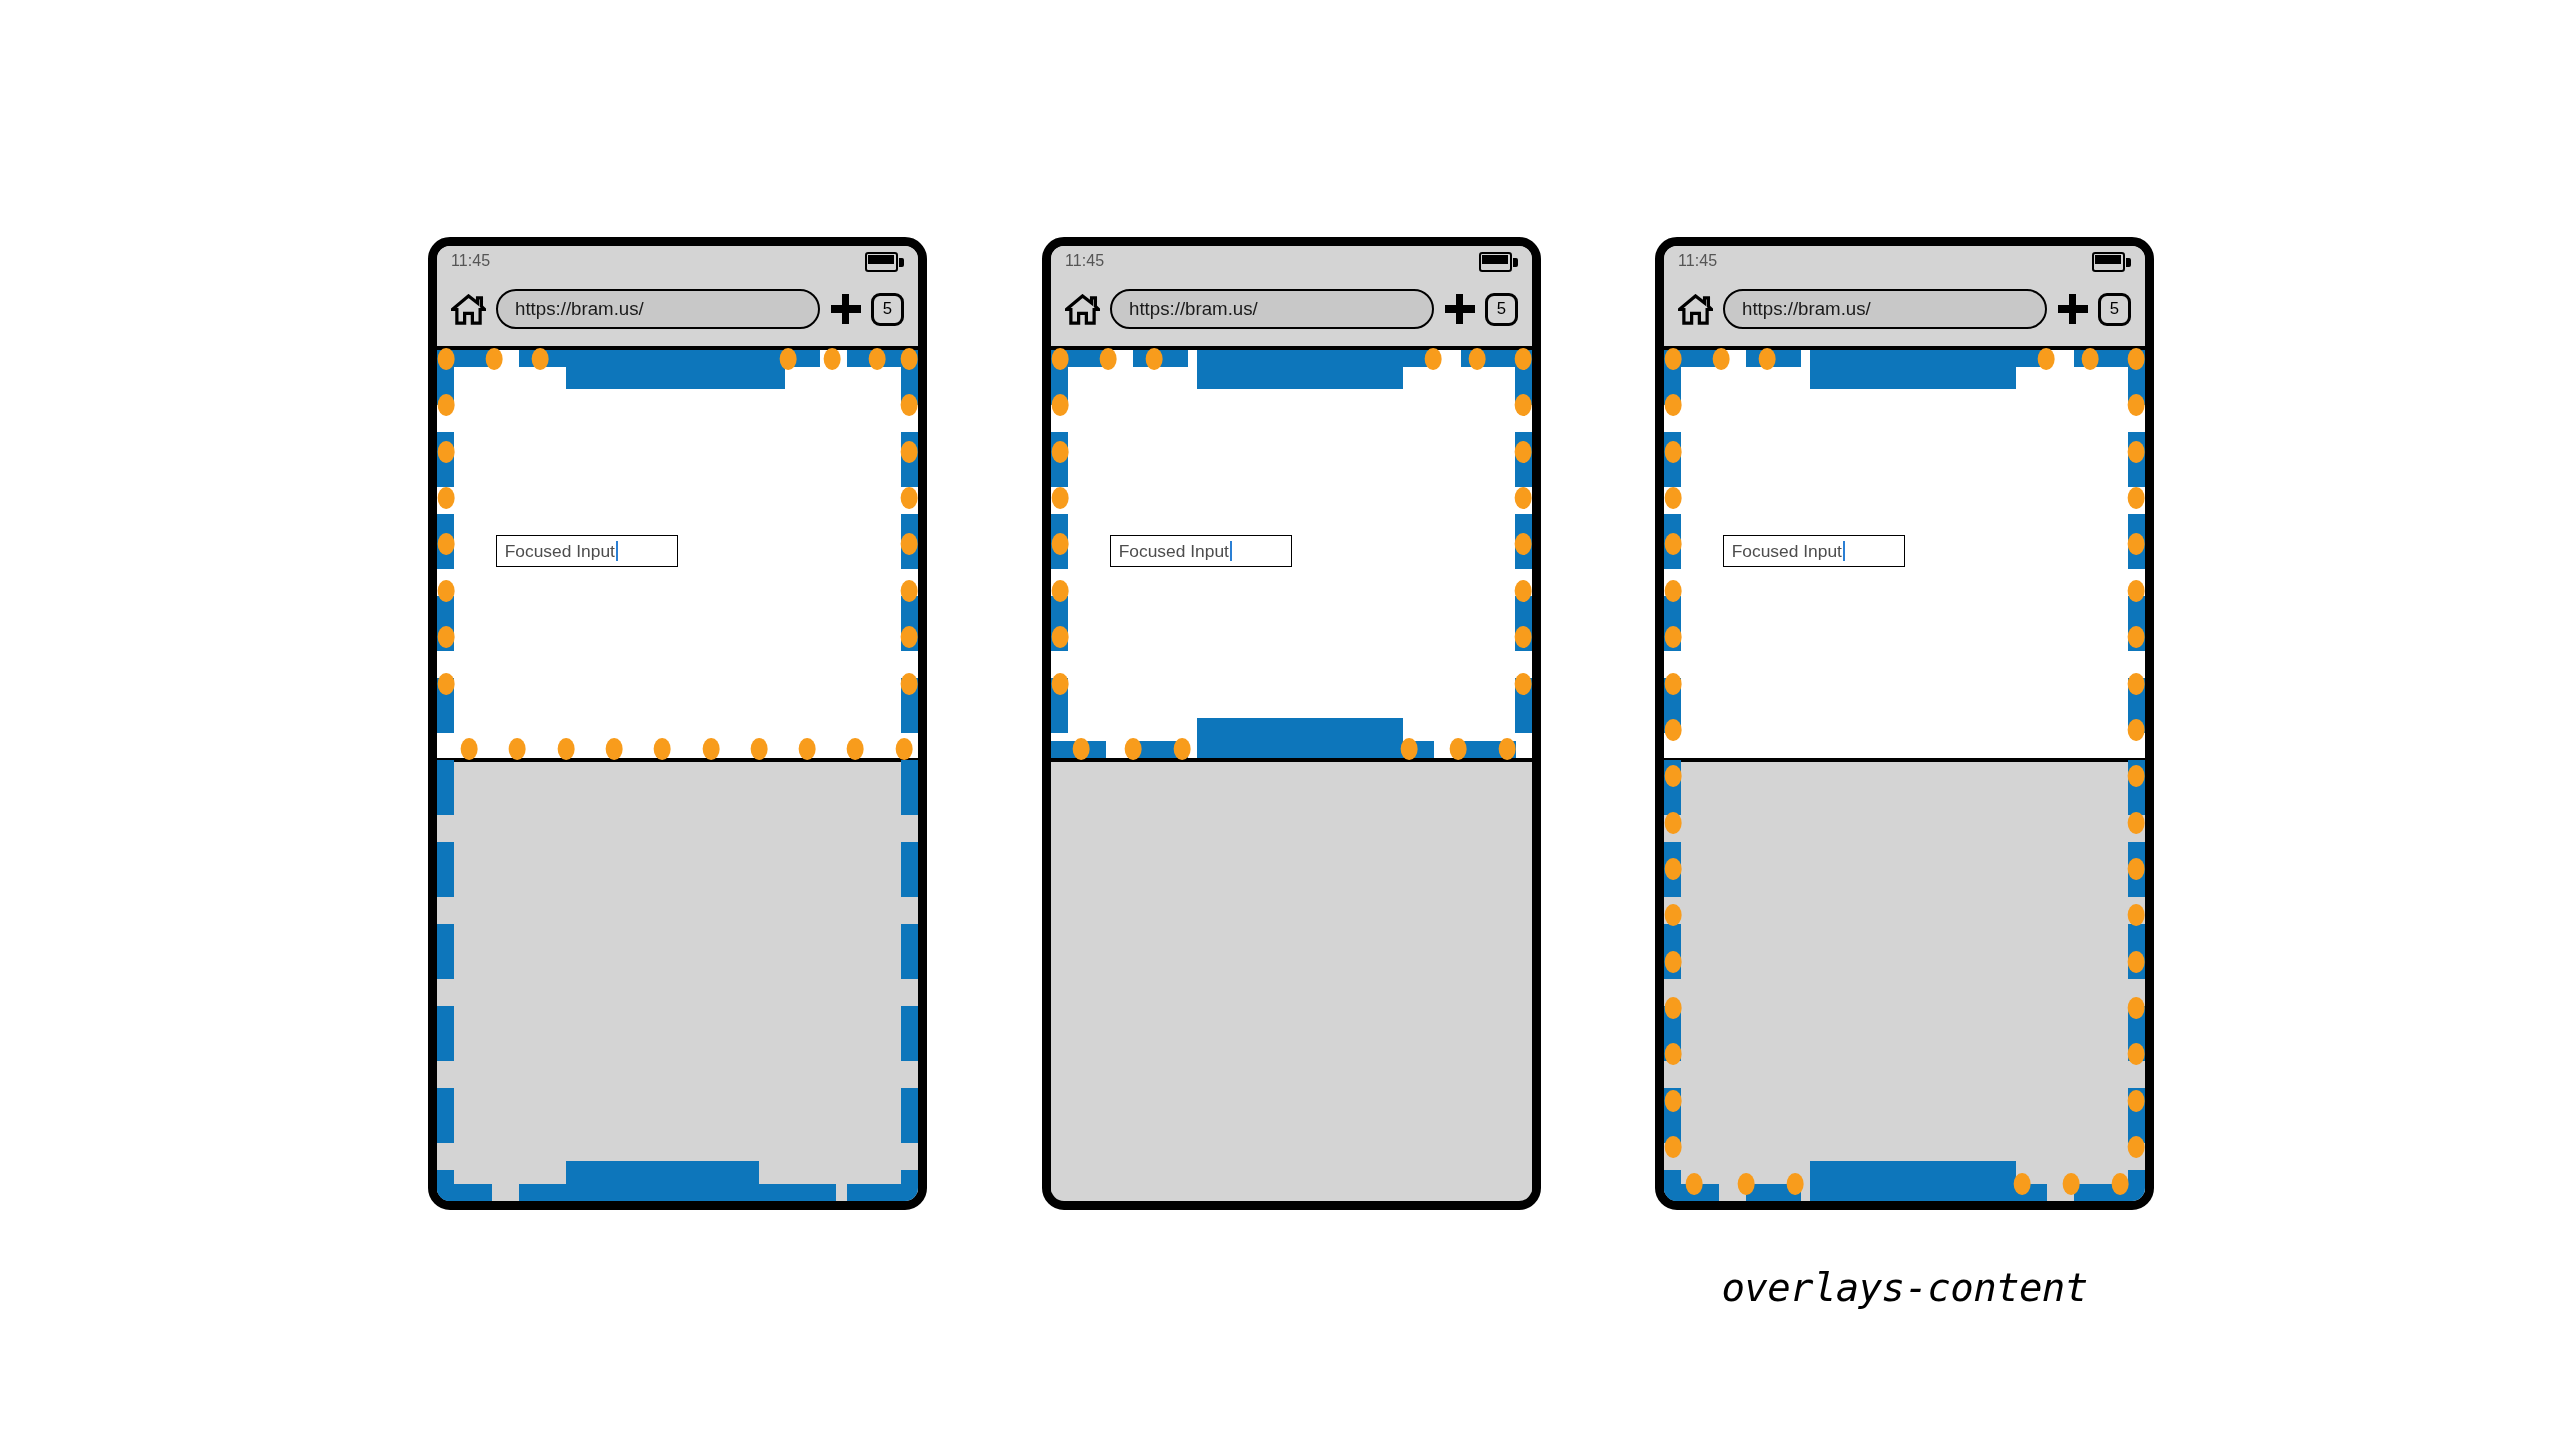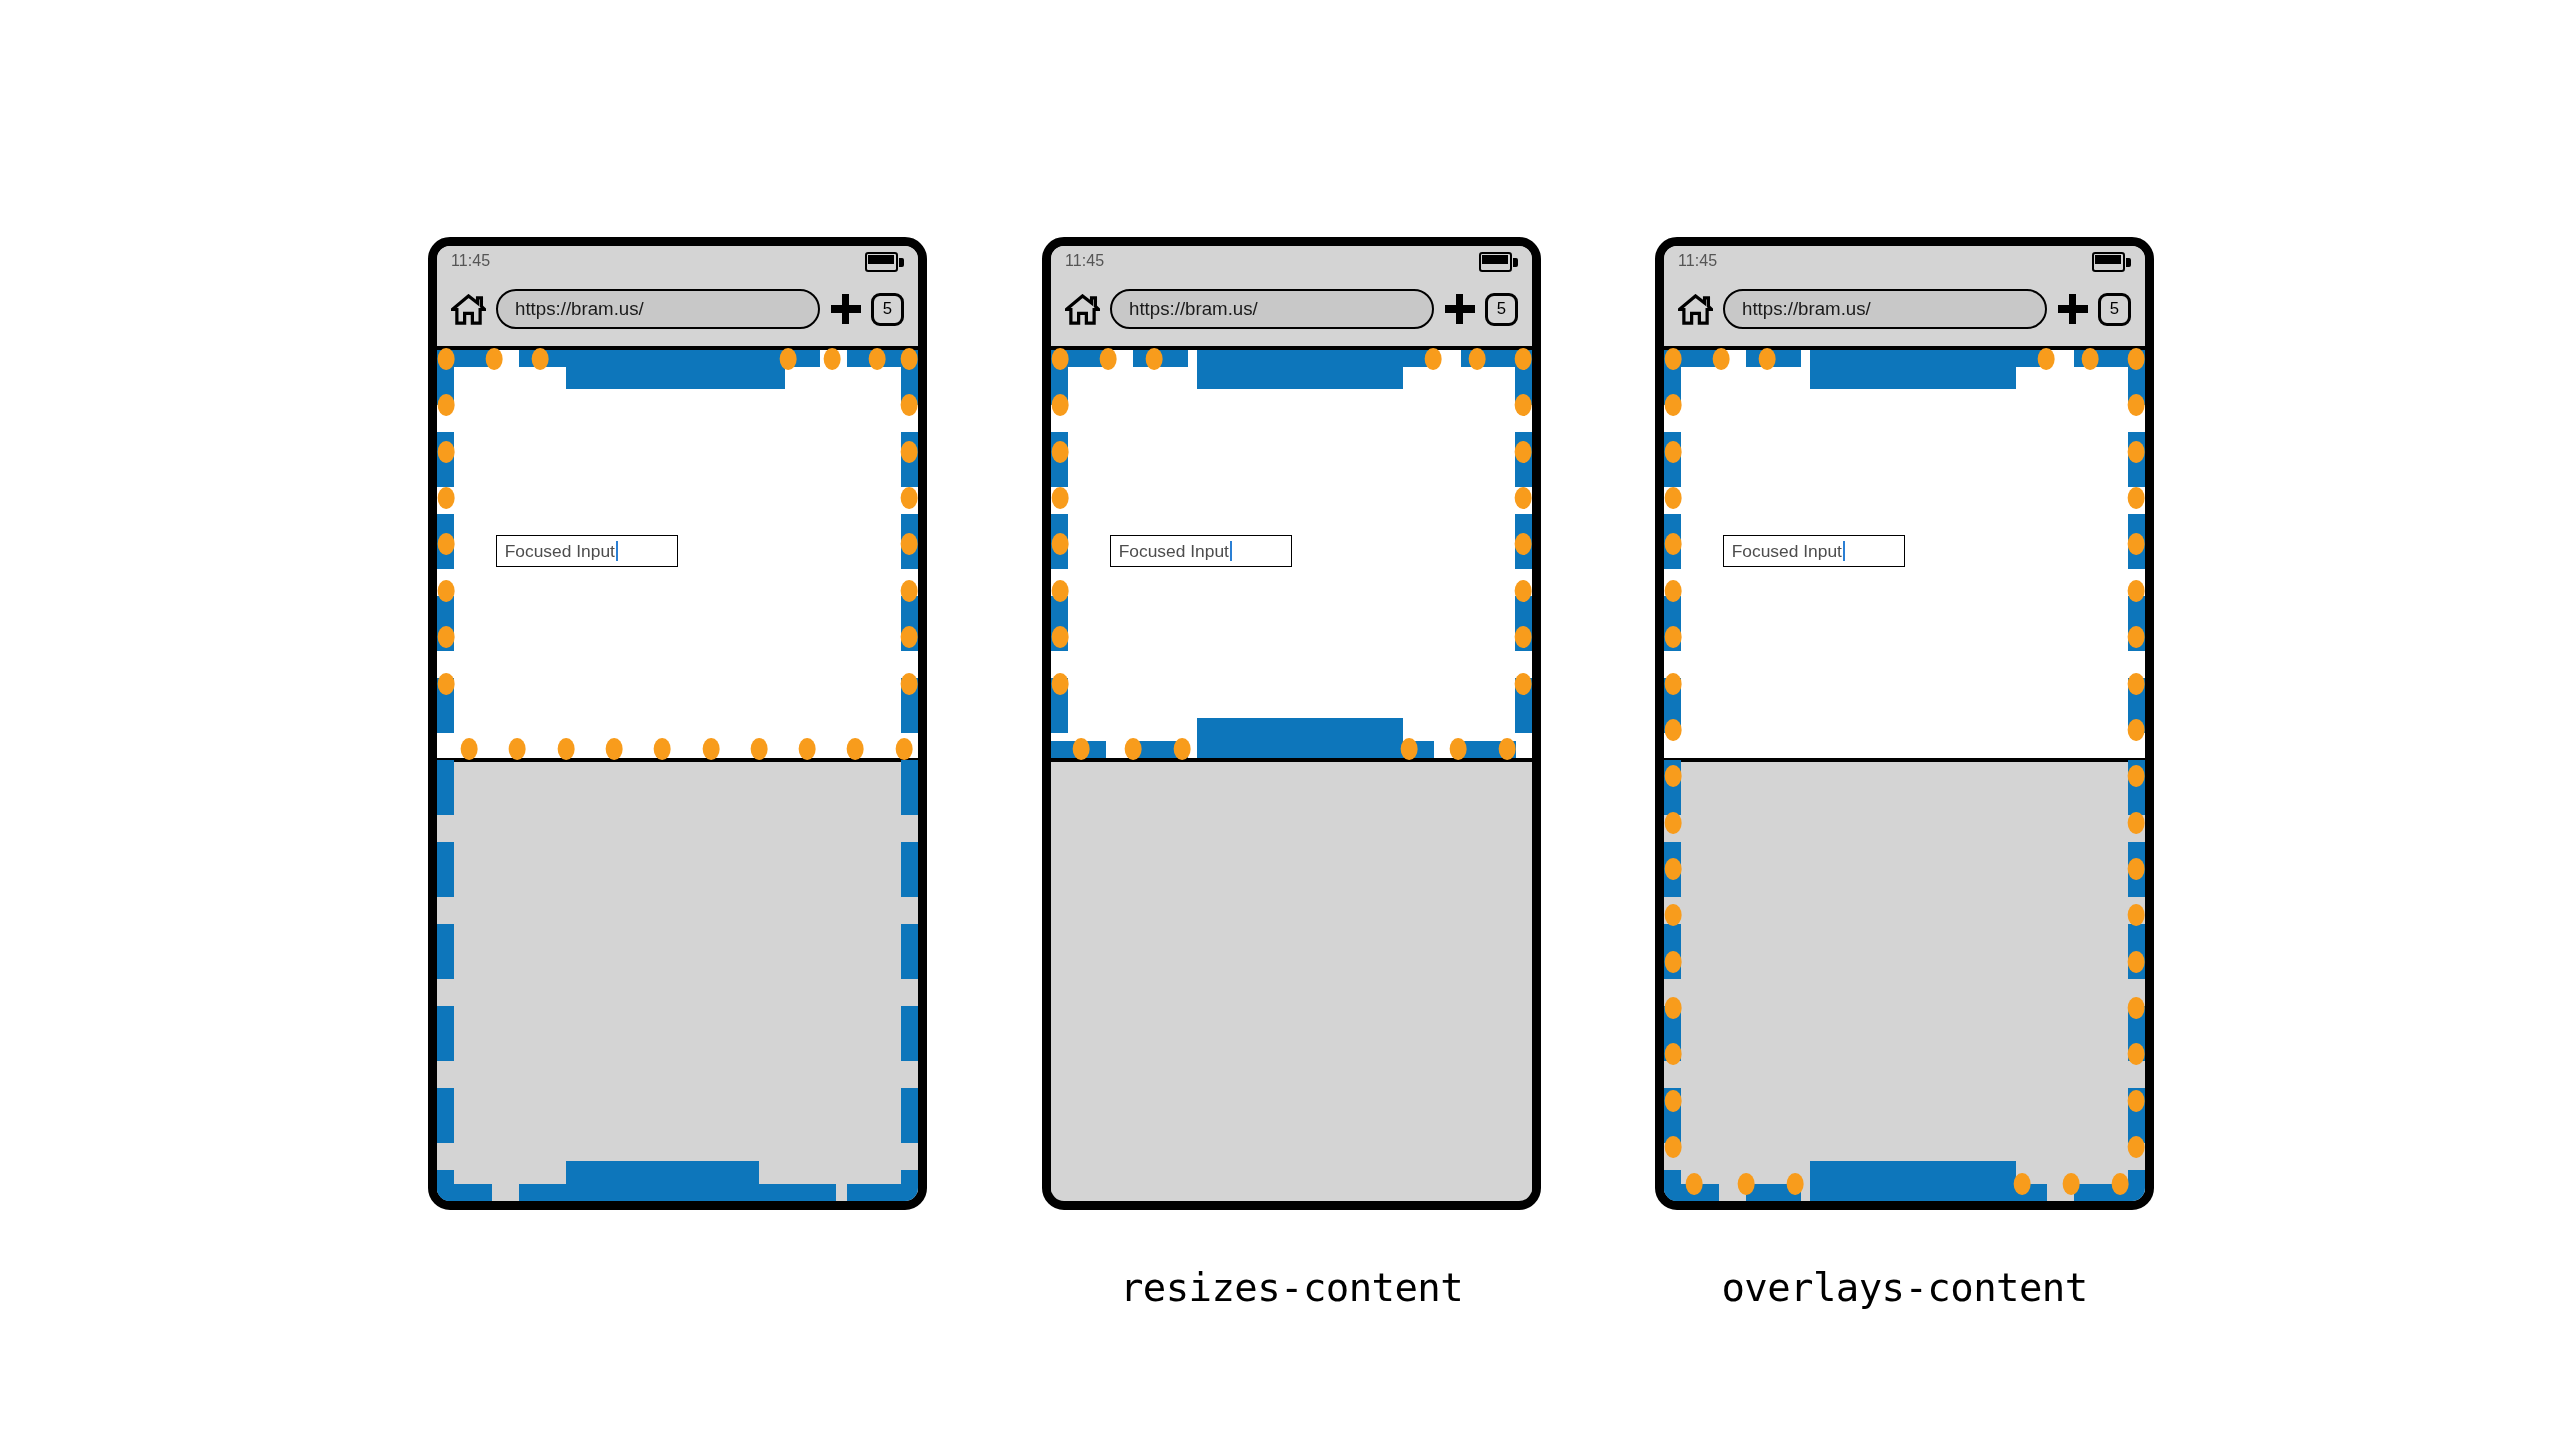--- a/index.html
+++ b/index.html
@@ -238,21 +238,20 @@
         </div>
 
         <div class="fi" style="left:59px;top:185px;width:182px;height:32px;">
           <span>Focused Input</span>
             <i class="caret"></i>
         </div>
       </div>
 
     </div>
   </div>
-  <div class="caption" style="left:1042px;top:1265px;width:499px;">resizes-content</div>
 
   <div class="phone" style="left:1655px;top:237px;">
     <div class="phone-inner">
 
       <div class="chrome">
         <div class="statusbar">
           <div class="clock">11:45</div>
           <div class="battery">
             <div class="shell"></div>
               <div class="fill"></div>
@@ -337,16 +336,16 @@
         </div>
 
         <div class="fi" style="left:59px;top:185px;width:182px;height:32px;">
           <span>Focused Input</span>
             <i class="caret"></i>
         </div>
       </div>
 
     </div>
   </div>
-  <div class="caption" style="left:1655px;top:1265px;width:499px;">overlays-content</div>
+  <div class="caption" style="left:1655px;top:1265px;width:499px;font-style:italic;">overlays-content</div>
 
 </div>
 
 
 </body></html>

